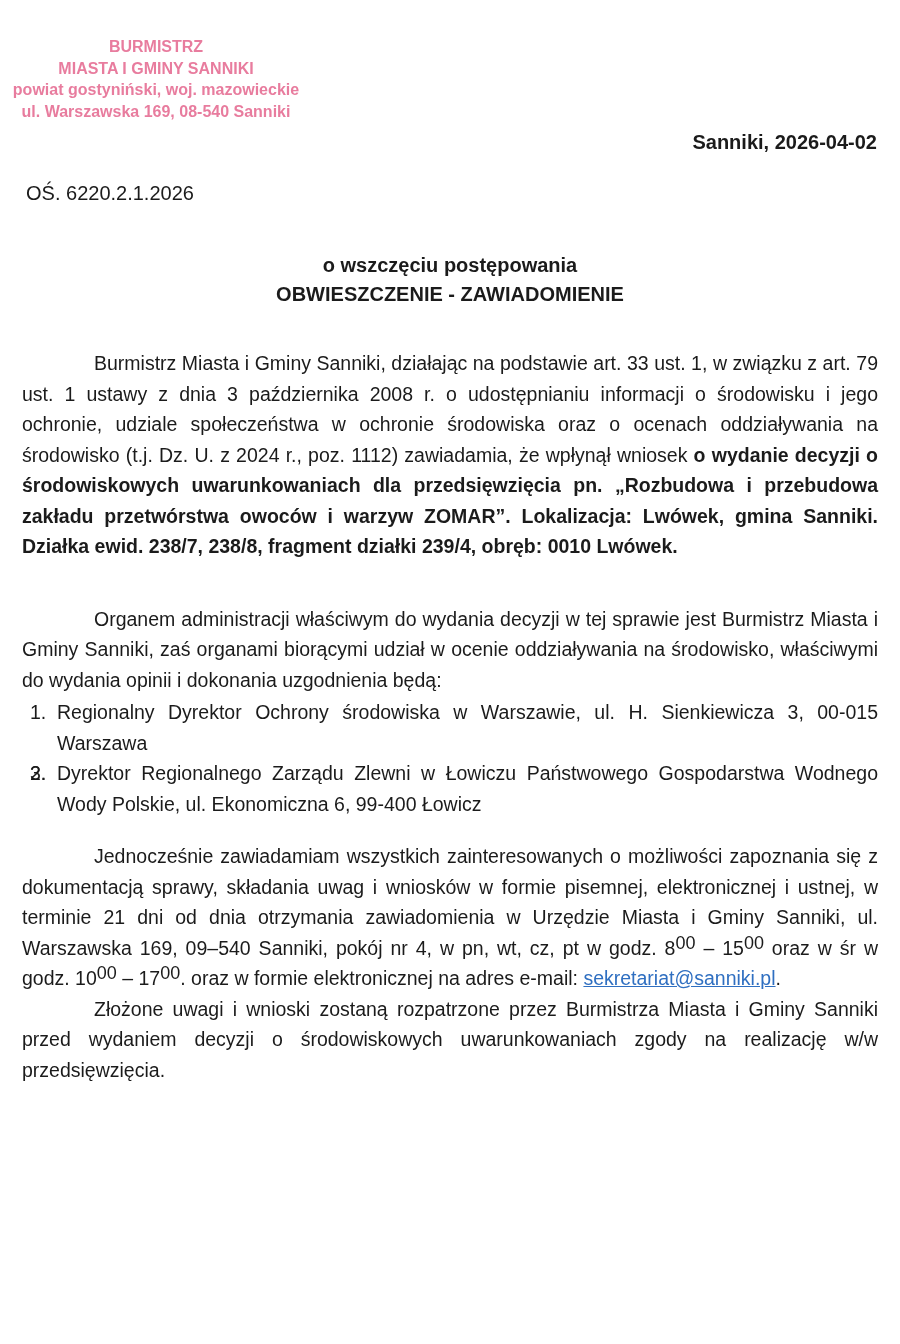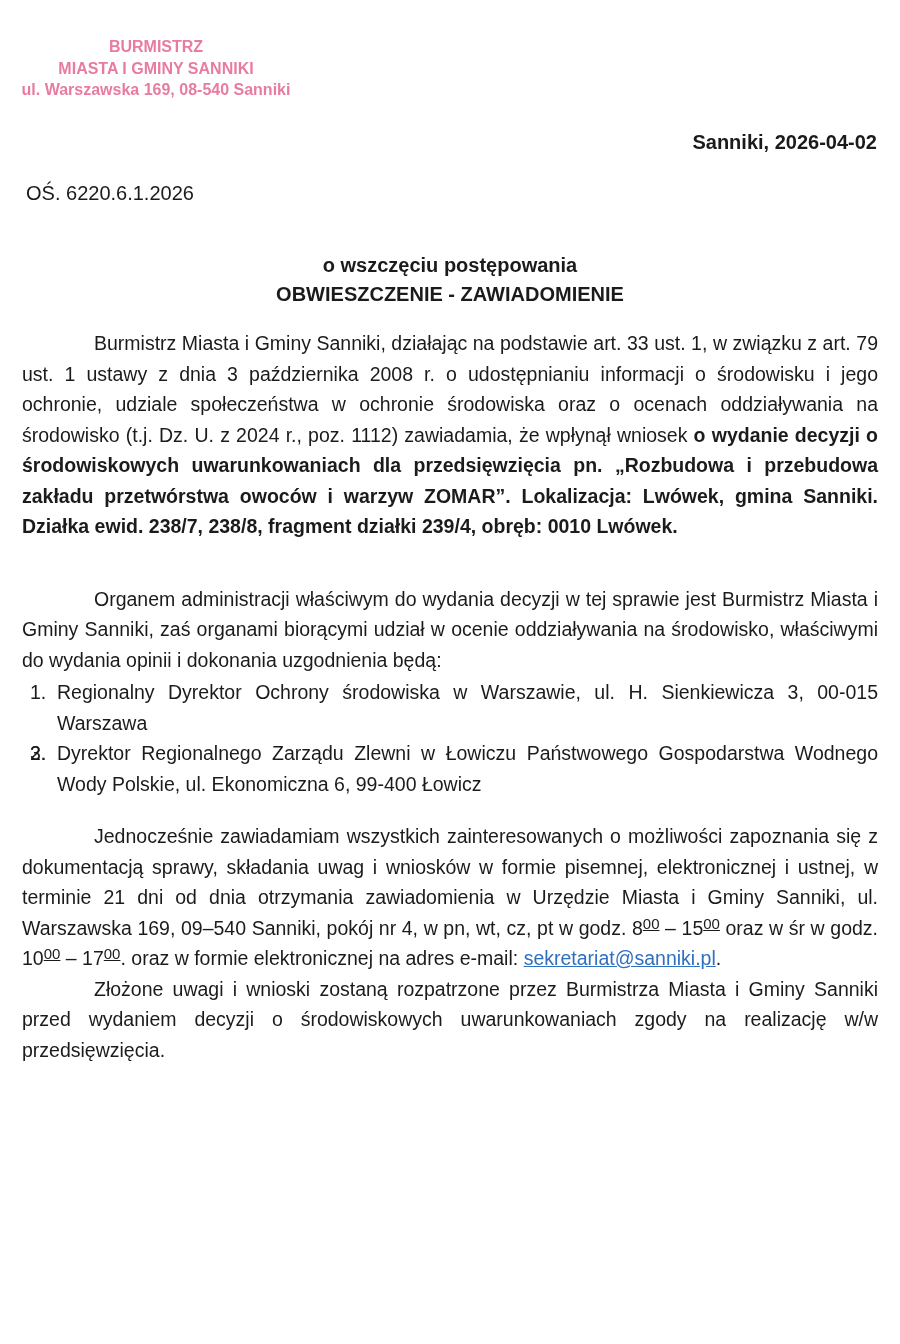--- a/index.html
+++ b/index.html
@@ -28,33 +28,33 @@
   .reference{
     position:absolute;top:182px;left:26px;
     font-size:20px;
   }
   .doc-title{
     position:absolute;top:251px;left:0;width:100%;
     text-align:center;font-weight:bold;
     font-size:20px;line-height:29px;
   }
   .body{
-    position:absolute;top:328px;left:22px;width:856px;
+    position:absolute;top:348px;left:22px;width:856px;
     font-size:19.5px;line-height:30.5px;
     text-align:justify;
   }
   .para{margin:0;}
   .indent{text-indent:72px;}
   .mt1{margin-top:42px;}
   .mt2{margin-top:22px;}
   .para b{font-weight:bold;}
   .list{margin-top:2px;}
   .list-item{position:relative;padding-left:35px;text-align:justify;}
   .list-num{position:absolute;left:8px;top:0;}
-  sup.hours{font-size:15px;line-height:0;vertical-align:6px;text-decoration:underline;}
+  sup.hours{font-size:18px;line-height:0;vertical-align:6px;}
   a.email{
     color:var(--color-link,#2f6fc1);
     text-decoration:underline;
     cursor:pointer;
   }
   
   .signature{
     position:absolute;top:1199px;left:594px;width:286px;
     text-align:center;
     font-family:"Liberation Serif","DejaVu Serif",serif;
@@ -69,25 +69,26 @@
   }
 </style>
 </head>
 <body>
 
 <div class="page">
 
   <div class="stamp-top">
     <div>BURMISTRZ</div>
     <div>MIASTA I GMINY SANNIKI</div>
+    <div>powiat gostyniński, woj. mazowieckie</div>
     <div>ul. Warszawska 169, 08-540 Sanniki</div>
   </div>
 
   <div class="dateline">Sanniki, 2026-04-02</div>
-  <div class="reference">OŚ. 6220.6.1.2026</div>
+  <div class="reference">OŚ. 6220.2.1.2026</div>
 
   <div class="doc-title">
     <div>o wszczęciu postępowania</div>
     <div>OBWIESZCZENIE - ZAWIADOMIENIE</div>
   </div>
 
   <div class="body">
 
     <p class="para indent"><span>Burmistrz Miasta i Gminy Sanniki, działając na podstawie art. 33 ust. 1, w związku z art. 79 ust. 1 ustawy z dnia 3 października 2008 r. o udostępnianiu informacji o środowisku i jego ochronie, udziale społeczeństwa w ochronie środowiska oraz o ocenach oddziaływania na środowisko (t.j. Dz. U. z 2024 r., poz. 1112) zawiadamia, że wpłynął wniosek </span><b>o wydanie decyzji o środowiskowych uwarunkowaniach dla przedsięwzięcia pn. „Rozbudowa i przebudowa zakładu przetwórstwa owoców i warzyw ZOMAR”.  Lokalizacja: Lwówek, gmina Sanniki. Działka ewid. 238/7, 238/8, fragment działki 239/4, obręb: 0010 Lwówek.</b></p>
 

